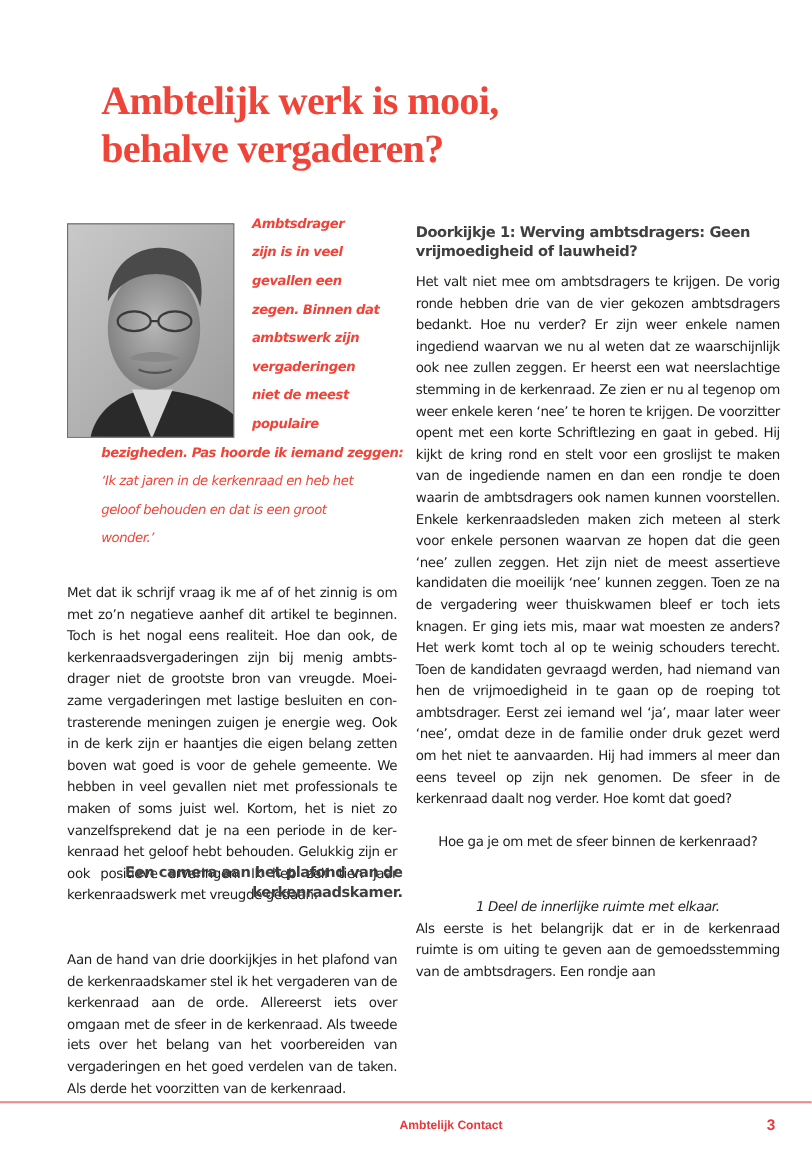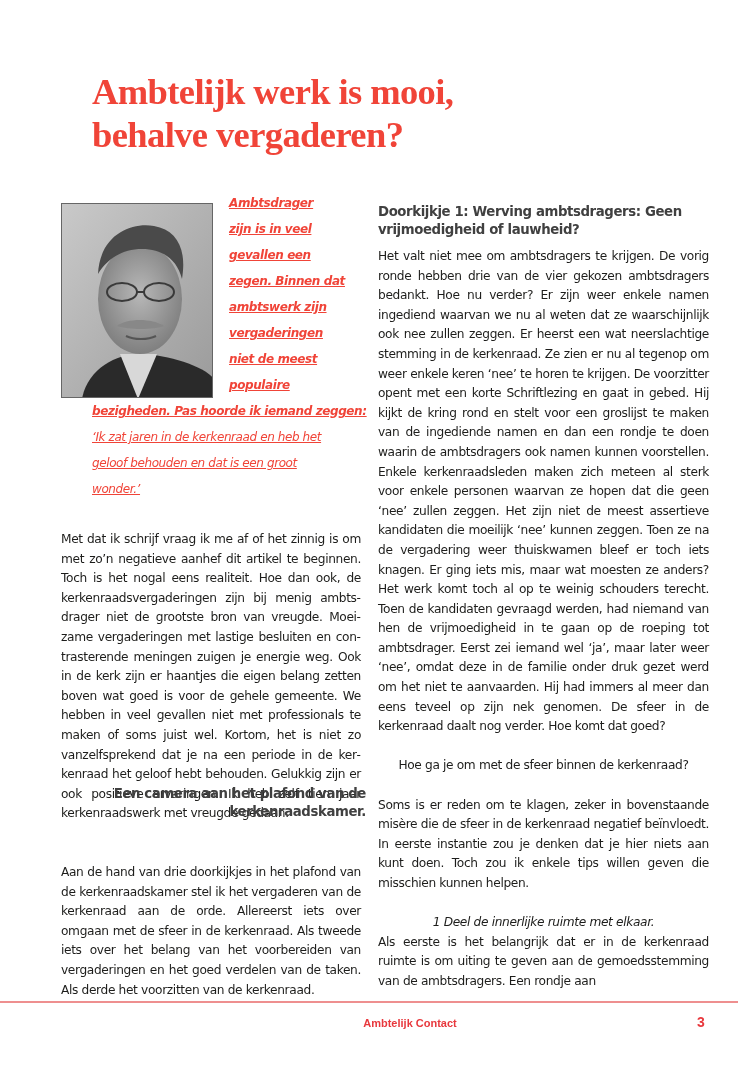--- a/index.html
+++ b/index.html
@@ -7,21 +7,21 @@
          font-family:"DejaVu Sans", "Liberation Sans", sans-serif; color:#1d1d1b; }
   .title { position:absolute; left:92px; top:70px; width:600px; margin:0;
            font-family:"DejaVu Sans", sans-serif; font-weight:bold; font-size:36.5px;
            line-height:43px; color:#f04438; letter-spacing:-0.6px; }
   .title span { display:block; white-space:nowrap;font-family:Liberation Serif, serif; }
   .photo { position:absolute; left:61px; top:203px; width:152px; height:195px;
            border:1px solid #666; box-sizing:border-box; overflow:hidden; background:#bdbdbd; }
   .quote { position:absolute; left:92px; top:196px; width:270px;
            font-family:"DejaVu Sans", sans-serif; font-style:italic; font-weight:bold;
            font-size:12px; color:#f04438; }
-  .quote .ql { position:absolute; white-space:nowrap; letter-spacing:-0.4px;text-decoration:underline; }
+  .quote .ql { position:absolute; white-space:nowrap; letter-spacing:-0.4px; }
   .quote .ql.reg { font-weight:normal; }
   .col { position:absolute; font-family:"DejaVu Sans", sans-serif; font-size:12.2px;
          line-height:19.6px; text-align:justify; letter-spacing:-0.35px; }
   .col p { margin:0; }
   .col .gap { height:19.6px; }
   .left-body { left:61px; top:530px; width:300px; }
   .right-col { left:378px; top:203px; width:331px; }
   .subhead { font-weight:bold; color:#404040; font-size:13.3px; line-height:18px;
              text-align:left; margin:0; letter-spacing:-0.4px; }
   .left-sub { position:absolute; left:61px; top:785px; width:305px;text-align:right; }
@@ -92,21 +92,20 @@
 <div class="col left-body2">
   <p>Aan de hand van drie doorkijkjes in het plafond van de kerkenraadskamer stel ik het vergaderen van de kerkenraad aan de orde. Allereerst iets over omgaan met de sfeer in de kerkenraad. Als tweede iets over het belang van het voorbereiden van vergaderingen en het goed verdelen van de taken. Als derde het voorzitten van de kerkenraad.</p>
 </div>
 
 <div class="col right-col">
   <h2 class="subhead">Doorkijkje 1: Werving ambtsdragers: Geen vrijmoedigheid of lauwheid?</h2>
   <p>Het valt niet mee om ambtsdragers te krijgen. De vorig ronde hebben drie van de vier gekozen ambtsdragers bedankt. Hoe nu verder? Er zijn weer enkele namen ingediend waarvan we nu al weten dat ze waarschijnlijk ook nee zullen zeggen. Er heerst een wat neerslachtige stemming in de kerkenraad. Ze zien er nu al tegenop om weer en­kele keren ‘nee’ te horen te krijgen. De voorzitter opent met een korte Schriftlezing en gaat in ge­bed. Hij kijkt de kring rond en stelt voor een gros­lijst te maken van de ingediende namen en dan een rondje te doen waarin de ambtsdragers ook namen kunnen voorstellen. Enkele kerkenraadsle­den maken zich meteen al sterk voor enkele per­sonen waarvan ze hopen dat die geen ‘nee’ zullen zeggen. Het zijn niet de meest assertieve kandida­ten die moeilijk ‘nee’ kunnen zeggen. Toen ze na de vergadering weer thuiskwamen bleef er toch iets knagen. Er ging iets mis, maar wat moesten ze anders? Het werk komt toch al op te weinig schouders terecht. Toen de kandidaten gevraagd werden, had niemand van hen de vrijmoedigheid in te gaan op de roeping tot ambtsdrager. Eerst zei iemand wel ‘ja’, maar later weer ‘nee’, omdat deze in de familie onder druk gezet werd om het niet te aanvaarden. Hij had immers al meer dan eens teveel op zijn nek genomen. De sfeer in de kerkenraad daalt nog verder. Hoe komt dat goed?</p>
   <div class="gap"></div>
   <p style="text-align:center">Hoe ga je om met de sfeer binnen de kerkenraad?</p>
   <div class="gap"></div>
-  <p>Soms is er reden om te klagen, zeker in boven­staande misère die de sfeer in de kerkenraad ne­gatief beïnvloedt.  In eerste instantie zou je den­ken dat je hier niets aan kunt doen. Toch zou ik enkele tips willen geven die misschien kunnen helpen.</p>
   <div class="gap"></div>
   <p class="italic" style="text-align:center">1 Deel de innerlijke ruimte met elkaar.</p>
   <p>Als eerste is het belangrijk dat er in de kerkenraad ruimte is om uiting te geven aan de gemoeds­stemming van de ambtsdragers. Een rondje aan</p>
 </div>
 
 <div class="footer-line"></div>
 <div class="footer-title">Ambtelijk Contact</div>
 <div class="page-num">3</div>
 
 </body></html>

